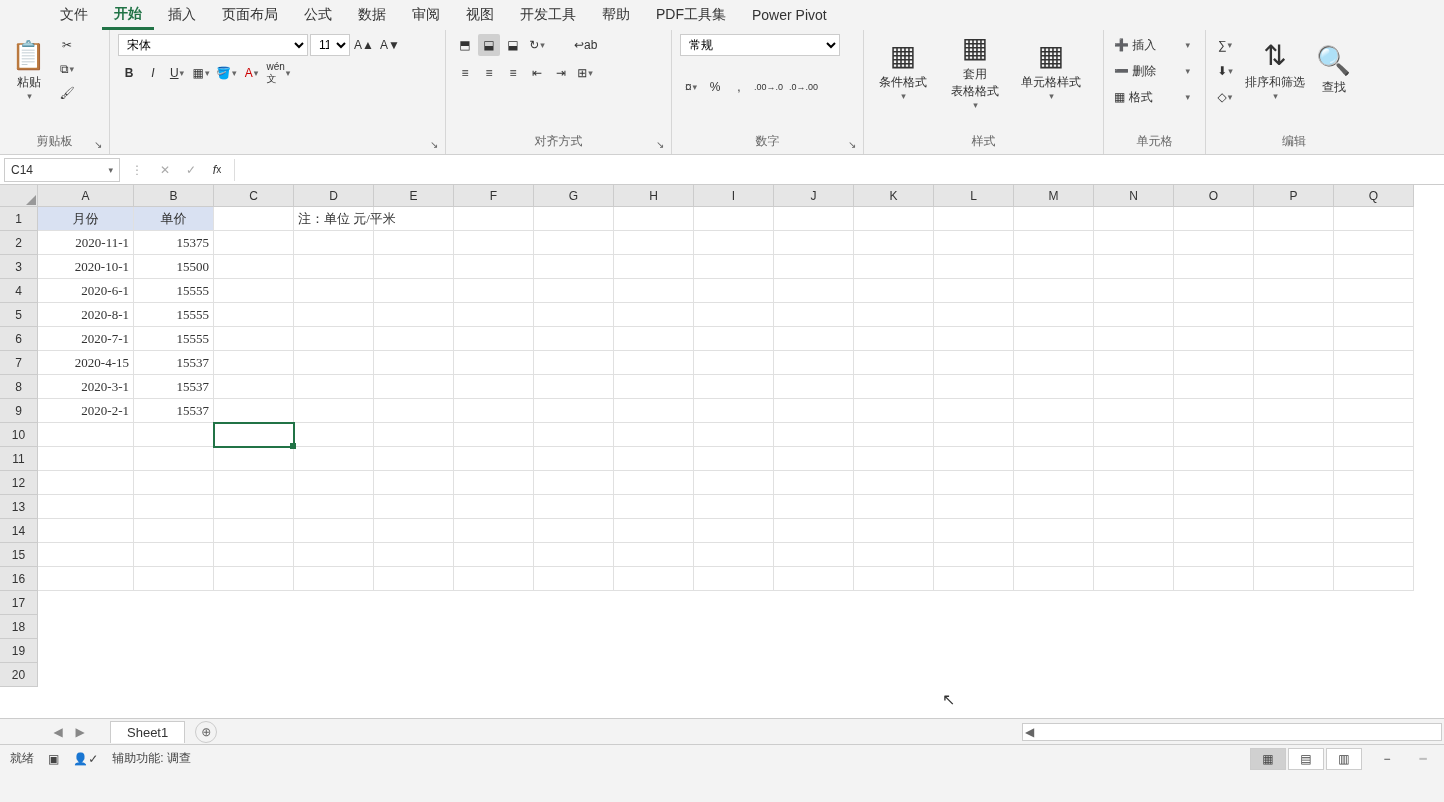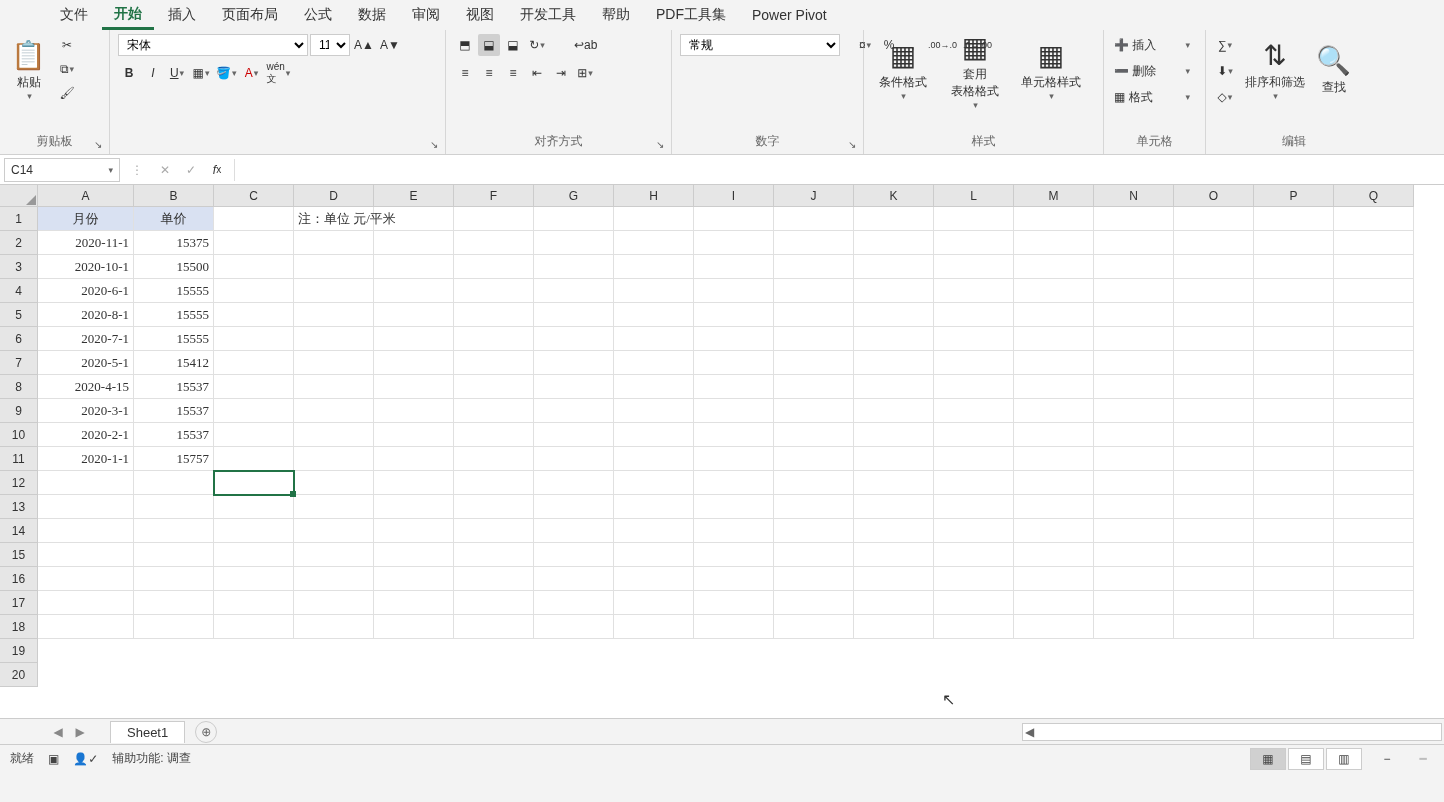--- a/index.html
+++ b/index.html
@@ -167,21 +167,21 @@
         <span class="btn">⇤</span>
         <span class="btn">⇥</span>
         <span class="btn">⊞<span class="drop">▾</span></span>
       </div>
     </div>
     <div class="group-label">对齐方式</div>
     <span class="group-launcher">↘</span>
   </div>
 
   <div class="group" style="width:192px">
-    <div class="gbody" style="flex-direction:row; gap:14px">
+    <div class="gbody" style="flex-direction:column; gap:20px">
       <div class="row">
           <select class="num-format"><option>常规</option></select>
         </div>
       <div class="row">
         <span class="btn">¤<span class="drop">▾</span></span>
         <span class="btn">%</span>
         <span class="btn">,</span>
         <span class="btn">
             <span style="font-size:9px">.00→.0</span>
           </span>
@@ -417,39 +417,20 @@
         <div class="cell" style="width: 80px;"></div>
         <div class="cell" style="width: 80px;"></div>
         <div class="cell" style="width: 80px;"></div>
         <div class="cell" style="width: 80px;"></div>
         <div class="cell" style="width: 80px;"></div>
         <div class="cell" style="width: 80px;"></div>
         <div class="cell" style="width: 80px;"></div>
         <div class="cell" style="width: 80px;"></div>
       </div>
       <div class="cell-row">
-        <div class="cell r" style="width: 96px;">2020-5-1</div>
-        <div class="cell r" style="width: 80px;">15412</div>
-        <div class="cell" style="width: 80px;"></div>
-        <div class="cell" style="width: 80px;"></div>
-        <div class="cell" style="width: 80px;"></div>
-        <div class="cell" style="width: 80px;"></div>
-        <div class="cell" style="width: 80px;"></div>
-        <div class="cell" style="width: 80px;"></div>
-        <div class="cell" style="width: 80px;"></div>
-        <div class="cell" style="width: 80px;"></div>
-        <div class="cell" style="width: 80px;"></div>
-        <div class="cell" style="width: 80px;"></div>
-        <div class="cell" style="width: 80px;"></div>
-        <div class="cell" style="width: 80px;"></div>
-        <div class="cell" style="width: 80px;"></div>
-        <div class="cell" style="width: 80px;"></div>
-        <div class="cell" style="width: 80px;"></div>
-      </div>
-      <div class="cell-row">
         <div class="cell r" style="width: 96px;">2020-4-15</div>
         <div class="cell r" style="width: 80px;">15537</div>
         <div class="cell" style="width: 80px;"></div>
         <div class="cell" style="width: 80px;"></div>
         <div class="cell" style="width: 80px;"></div>
         <div class="cell" style="width: 80px;"></div>
         <div class="cell" style="width: 80px;"></div>
         <div class="cell" style="width: 80px;"></div>
         <div class="cell" style="width: 80px;"></div>
         <div class="cell" style="width: 80px;"></div>
@@ -476,39 +457,20 @@
         <div class="cell" style="width: 80px;"></div>
         <div class="cell" style="width: 80px;"></div>
         <div class="cell" style="width: 80px;"></div>
         <div class="cell" style="width: 80px;"></div>
         <div class="cell" style="width: 80px;"></div>
         <div class="cell" style="width: 80px;"></div>
       </div>
       <div class="cell-row">
         <div class="cell r" style="width: 96px;">2020-2-1</div>
         <div class="cell r" style="width: 80px;">15537</div>
-        <div class="cell" style="width: 80px;"></div>
-        <div class="cell" style="width: 80px;"></div>
-        <div class="cell" style="width: 80px;"></div>
-        <div class="cell" style="width: 80px;"></div>
-        <div class="cell" style="width: 80px;"></div>
-        <div class="cell" style="width: 80px;"></div>
-        <div class="cell" style="width: 80px;"></div>
-        <div class="cell" style="width: 80px;"></div>
-        <div class="cell" style="width: 80px;"></div>
-        <div class="cell" style="width: 80px;"></div>
-        <div class="cell" style="width: 80px;"></div>
-        <div class="cell" style="width: 80px;"></div>
-        <div class="cell" style="width: 80px;"></div>
-        <div class="cell" style="width: 80px;"></div>
-        <div class="cell" style="width: 80px;"></div>
-      </div>
-      <div class="cell-row">
-        <div class="cell r" style="width: 96px;">2020-1-1</div>
-        <div class="cell r" style="width: 80px;">15757</div>
         <div class="cell" style="width: 80px;"></div>
         <div class="cell" style="width: 80px;"></div>
         <div class="cell" style="width: 80px;"></div>
         <div class="cell" style="width: 80px;"></div>
         <div class="cell" style="width: 80px;"></div>
         <div class="cell" style="width: 80px;"></div>
         <div class="cell" style="width: 80px;"></div>
         <div class="cell" style="width: 80px;"></div>
         <div class="cell" style="width: 80px;"></div>
         <div class="cell" style="width: 80px;"></div>

